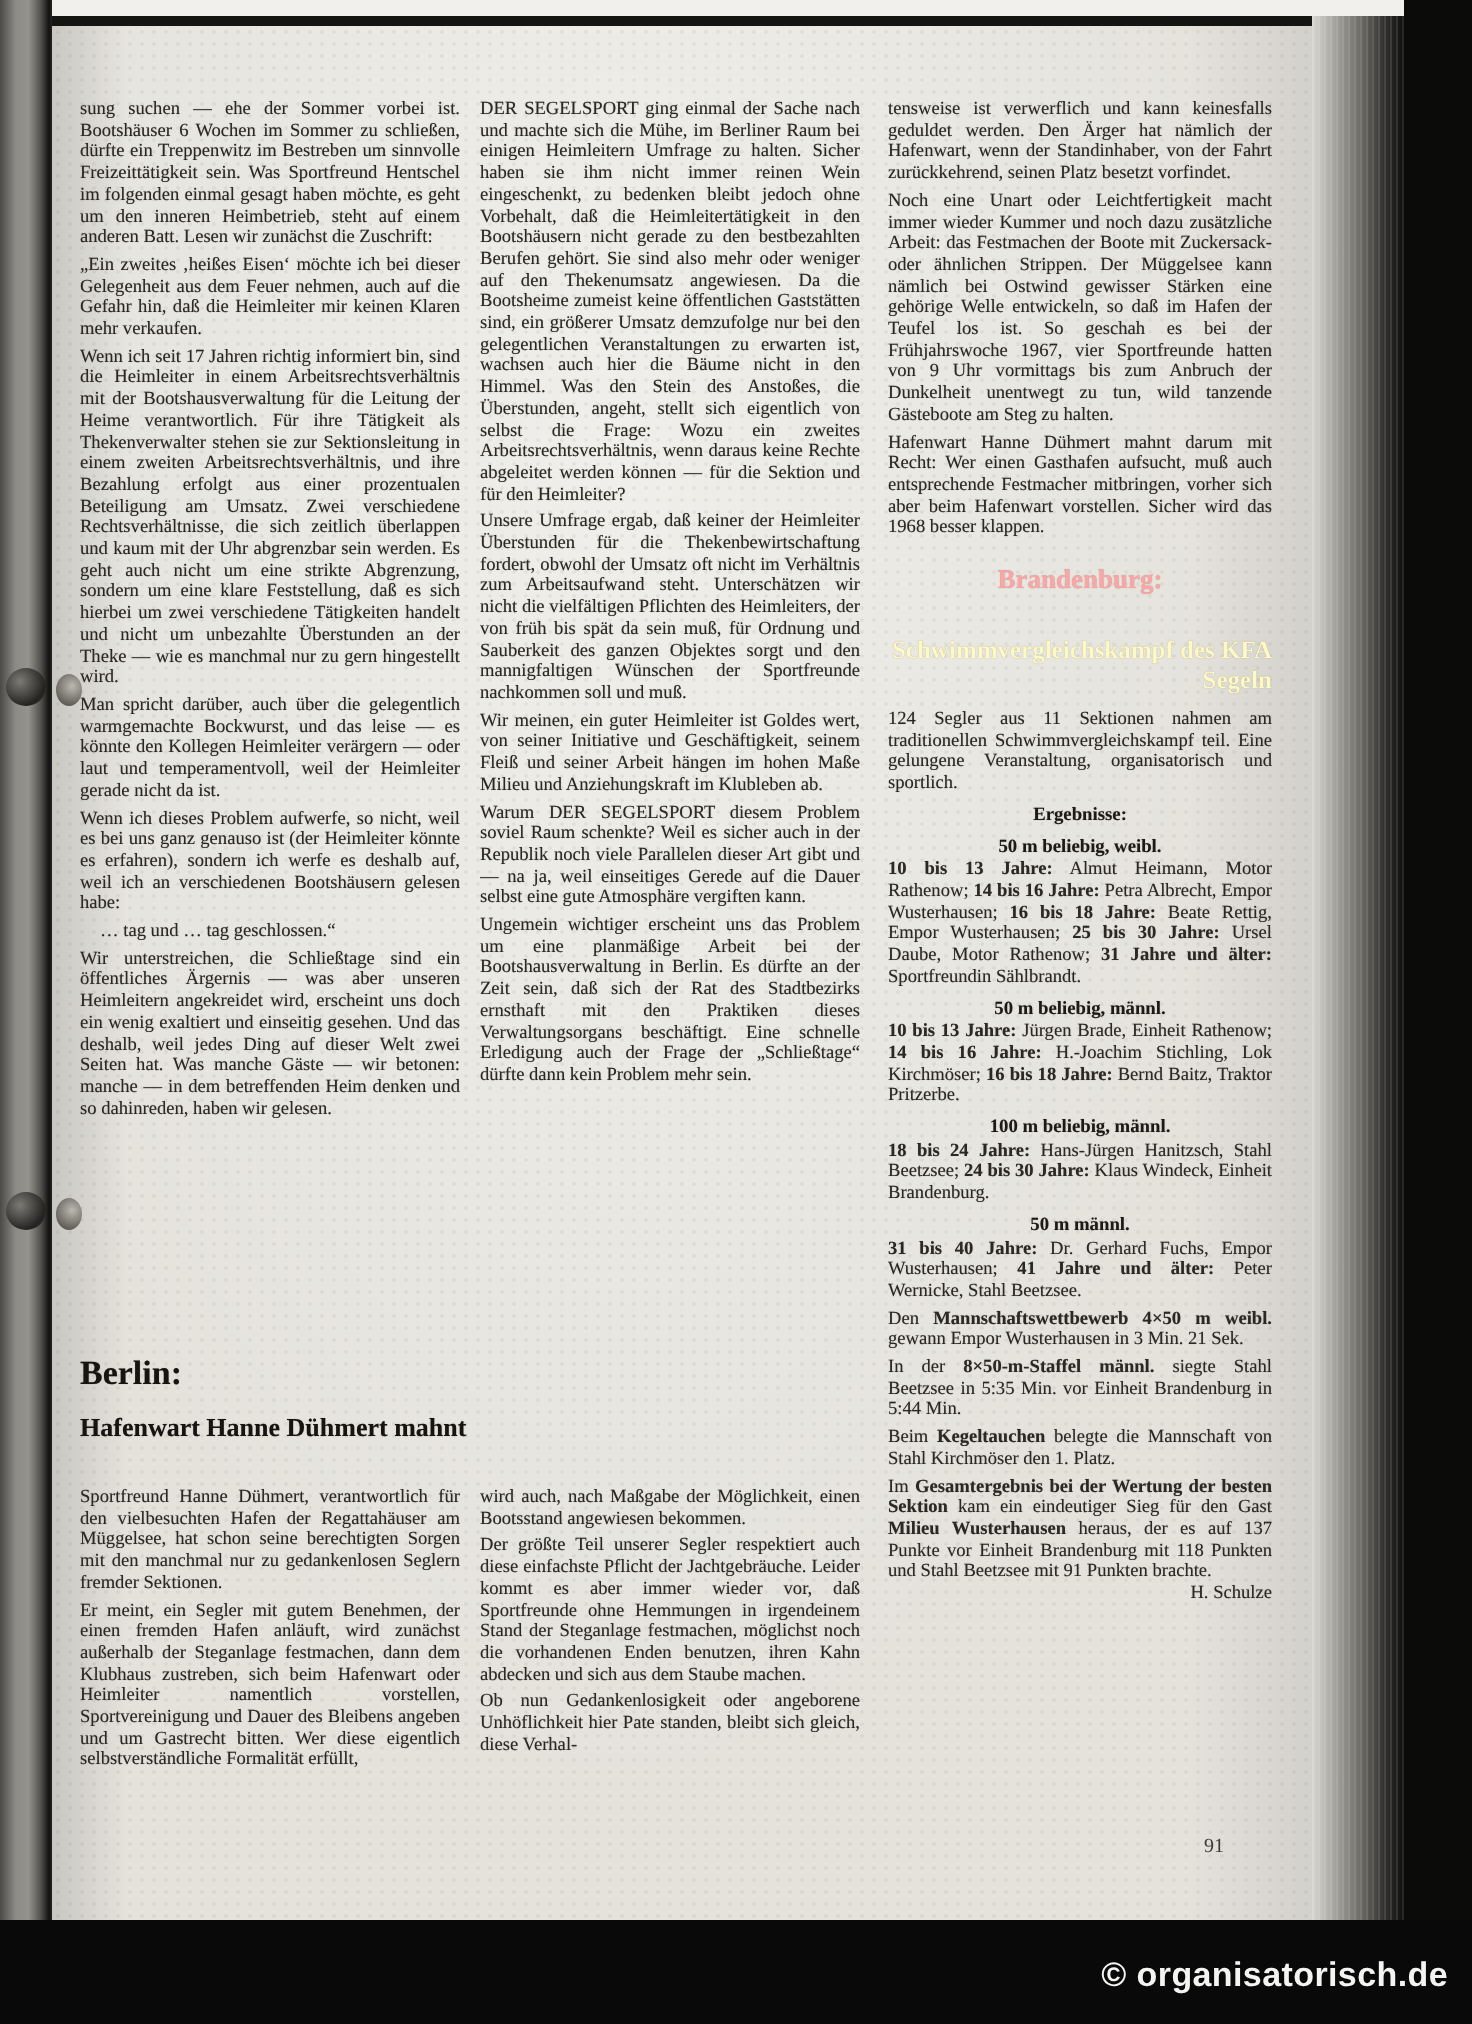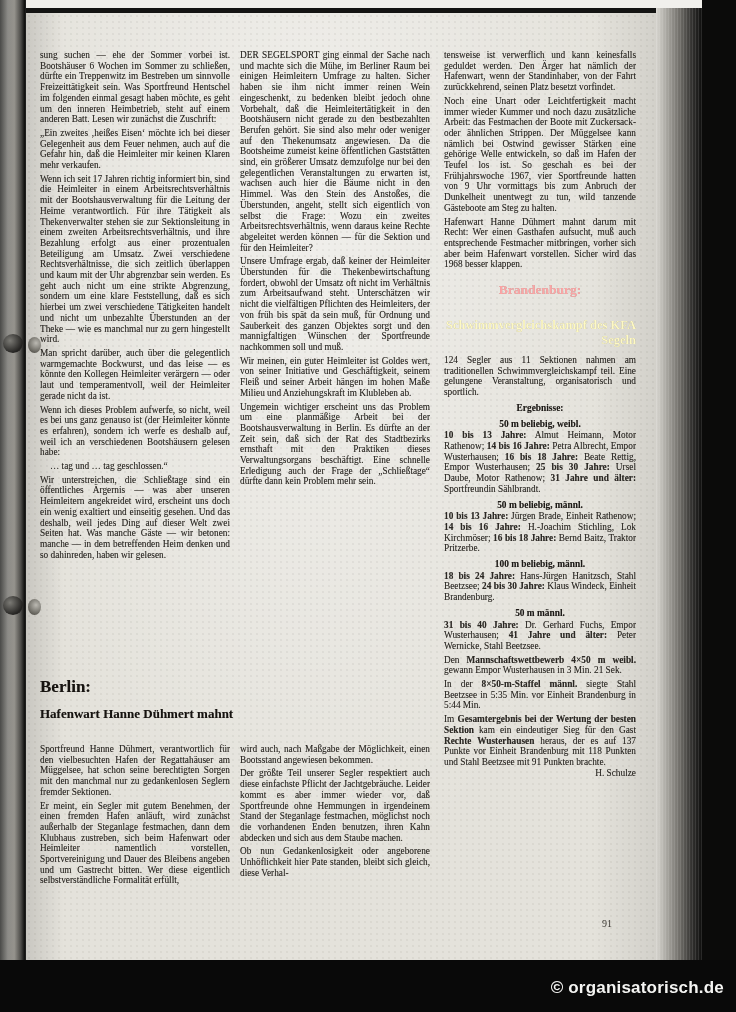--- a/index.html
+++ b/index.html
@@ -87,20 +87,21 @@
     <div class="blk p"><span>Wenn ich seit 17 Jahren richtig informiert bin, sind die Heimleiter in einem Arbeitsrechtsverhältnis mit der Bootshausverwaltung für die Leitung der Heime verantwortlich. Für ihre Tätigkeit als Thekenverwalter stehen sie zur Sektionsleitung in einem zweiten Arbeitsrechtsverhältnis, und ihre Bezahlung erfolgt aus einer prozentualen Beteiligung am Umsatz. Zwei verschiedene Rechtsverhältnisse, die sich zeitlich überlappen und kaum mit der Uhr abgrenzbar sein werden. Es geht auch nicht um eine strikte Abgrenzung, sondern um eine klare Feststellung, daß es sich hierbei um zwei verschiedene Tätigkeiten handelt und nicht um unbezahlte Überstunden an der Theke — wie es manchmal nur zu gern hingestellt wird.</span></div>
     <div class="blk p"><span>Man spricht darüber, auch über die gelegentlich warmgemachte Bockwurst, und das leise — es könnte den Kollegen Heimleiter verärgern — oder laut und temperamentvoll, weil der Heimleiter gerade nicht da ist.</span></div>
     <div class="blk p"><span>Wenn ich dieses Problem aufwerfe, so nicht, weil es bei uns ganz genauso ist (der Heimleiter könnte es erfahren), sondern ich werfe es deshalb auf, weil ich an verschiedenen Bootshäusern gelesen habe:</span></div>
     <div class="blk q"><span>… tag und … tag geschlossen.“</span></div>
     <div class="blk p"><span>Wir unterstreichen, die Schließtage sind ein öffentliches Ärgernis — was aber unseren Heimleitern angekreidet wird, erscheint uns doch ein wenig exaltiert und einseitig gesehen. Und das deshalb, weil jedes Ding auf dieser Welt zwei Seiten hat. Was manche Gäste — wir betonen: manche — in dem betreffenden Heim denken und so dahinreden, haben wir gelesen.</span></div>
   </div>
 <div class="col" id="col2-top">
     <div class="blk p"><span>DER SEGELSPORT ging einmal der Sache nach und machte sich die Mühe, im Berliner Raum bei einigen Heimleitern Umfrage zu halten. Sicher haben sie ihm nicht immer reinen Wein eingeschenkt, zu bedenken bleibt jedoch ohne Vorbehalt, daß die Heimleitertätigkeit in den Bootshäusern nicht gerade zu den bestbezahlten Berufen gehört. Sie sind also mehr oder weniger auf den Thekenumsatz angewiesen. Da die Bootsheime zumeist keine öffentlichen Gaststätten sind, ein größerer Umsatz demzufolge nur bei den gelegentlichen Veranstaltungen zu erwarten ist, wachsen auch hier die Bäume nicht in den Himmel. Was den Stein des Anstoßes, die Überstunden, angeht, stellt sich eigentlich von selbst die Frage: Wozu ein zweites Arbeitsrechtsverhältnis, wenn daraus keine Rechte abgeleitet werden können — für die Sektion und für den Heimleiter?</span></div>
     <div class="blk p"><span>Unsere Umfrage ergab, daß keiner der Heimleiter Überstunden für die Thekenbewirtschaftung fordert, obwohl der Umsatz oft nicht im Verhältnis zum Arbeitsaufwand steht. Unterschätzen wir nicht die vielfältigen Pflichten des Heimleiters, der von früh bis spät da sein muß, für Ordnung und Sauberkeit des ganzen Objektes sorgt und den mannigfaltigen Wünschen der Sportfreunde nachkommen soll und muß.</span></div>
     <div class="blk p"><span>Wir meinen, ein guter Heimleiter ist Goldes wert, von seiner Initiative und Geschäftigkeit, seinem Fleiß und seiner Arbeit hängen im hohen Maße Milieu und Anziehungskraft im Klubleben ab.</span></div>
+    <div class="blk p"><span>Warum DER SEGELSPORT diesem Problem soviel Raum schenkte? Weil es sicher auch in der Republik noch viele Parallelen dieser Art gibt und — na ja, weil einseitiges Gerede auf die Dauer selbst eine gute Atmosphäre vergiften kann.</span></div>
     <div class="blk p"><span>Ungemein wichtiger erscheint uns das Problem um eine planmäßige Arbeit bei der Bootshausverwaltung in Berlin. Es dürfte an der Zeit sein, daß sich der Rat des Stadtbezirks ernsthaft mit den Praktiken dieses Verwaltungsorgans beschäftigt. Eine schnelle Erledigung auch der Frage der „Schließtage“ dürfte dann kein Problem mehr sein.</span></div>
   </div>
 
 <div class="h-abs" id="h-berlin">Berlin:</div>
 <div class="h-abs" id="h-hafenwart">Hafenwart Hanne Dühmert mahnt</div>
 
 <div class="col" id="col1-bottom">
     <div class="blk p"><span>Sportfreund Hanne Dühmert, verantwortlich für den vielbesuchten Hafen der Regattahäuser am Müggelsee, hat schon seine berechtigten Sorgen mit den manchmal nur zu gedankenlosen Seglern fremder Sektionen.</span></div>
     <div class="blk p"><span>Er meint, ein Segler mit gutem Benehmen, der einen fremden Hafen anläuft, wird zunächst außerhalb der Steganlage festmachen, dann dem Klubhaus zustreben, sich beim Hafenwart oder Heimleiter namentlich vorstellen, Sportvereinigung und Dauer des Bleibens angeben und um Gastrecht bitten. Wer diese eigentlich selbstverständliche Formalität erfüllt,</span></div>
   </div>
@@ -120,19 +121,20 @@
     <div class="blk rh"><span>50 m beliebig, weibl.</span></div>
     <div class="blk r"><span class="b">10 bis 13 Jahre:</span><span> Almut Heimann, Motor Rathenow; </span><span class="b">14 bis 16 Jahre:</span><span> Petra Albrecht, Empor Wusterhausen; </span><span class="b">16 bis 18 Jahre:</span><span> Beate Rettig, Empor Wusterhausen; </span><span class="b">25 bis 30 Jahre:</span><span> Ursel Daube, Motor Rathenow; </span><span class="b">31 Jahre und älter:</span><span> Sportfreundin Sählbrandt.</span></div>
     <div class="blk rh"><span>50 m beliebig, männl.</span></div>
     <div class="blk r"><span class="b">10 bis 13 Jahre:</span><span> Jürgen Brade, Einheit Rathenow; </span><span class="b">14 bis 16 Jahre:</span><span> H.-Joachim Stichling, Lok Kirchmöser; </span><span class="b">16 bis 18 Jahre:</span><span> Bernd Baitz, Traktor Pritzerbe.</span></div>
     <div class="blk rh"><span>100 m beliebig, männl.</span></div>
     <div class="blk r"><span class="b">18 bis 24 Jahre:</span><span> Hans-Jürgen Hanitzsch, Stahl Beetzsee; </span><span class="b">24 bis 30 Jahre:</span><span> Klaus Windeck, Einheit Brandenburg.</span></div>
     <div class="blk rh"><span>50 m männl.</span></div>
     <div class="blk r"><span class="b">31 bis 40 Jahre:</span><span> Dr. Gerhard Fuchs, Empor Wusterhausen; </span><span class="b">41 Jahre und älter:</span><span> Peter Wernicke, Stahl Beetzsee.</span></div>
     <div class="blk r"><span>Den </span><span class="b">Mannschaftswettbewerb 4×50 m weibl.</span><span> gewann Empor Wusterhausen in 3 Min. 21 Sek.</span></div>
     <div class="blk r"><span>In der </span><span class="b">8×50-m-Staffel männl.</span><span> siegte Stahl Beetzsee in 5:35 Min. vor Einheit Brandenburg in 5:44 Min.</span></div>
-    <div class="blk r"><span>Im </span><span class="b">Gesamtergebnis bei der Wertung der besten Sektion</span><span> kam ein eindeutiger Sieg für den Gast </span><span class="b">Rechte Wusterhausen</span><span> heraus, der es auf 137 Punkte vor Einheit Brandenburg mit 118 Punkten und Stahl Beetzsee mit 91 Punkten brachte.</span><span class="author">H. Schulze</span></div>
+    <div class="blk r"><span>Beim </span><span class="b">Kegeltauchen</span><span> belegte die Mannschaft von Stahl Kirchmöser den 1. Platz.</span></div>
+    <div class="blk r"><span>Im </span><span class="b">Gesamtergebnis bei der Wertung der besten Sektion</span><span> kam ein eindeutiger Sieg für den Gast </span><span class="b">Milieu Wusterhausen</span><span> heraus, der es auf 137 Punkte vor Einheit Brandenburg mit 118 Punkten und Stahl Beetzsee mit 91 Punkten brachte.</span><span class="author">H. Schulze</span></div>
   </div>
 
 <div class="pagenum">91</div>
 
 <div class="bottom-band"></div>
 <div class="watermark">© organisatorisch.de</div>
 
 </body></html>

